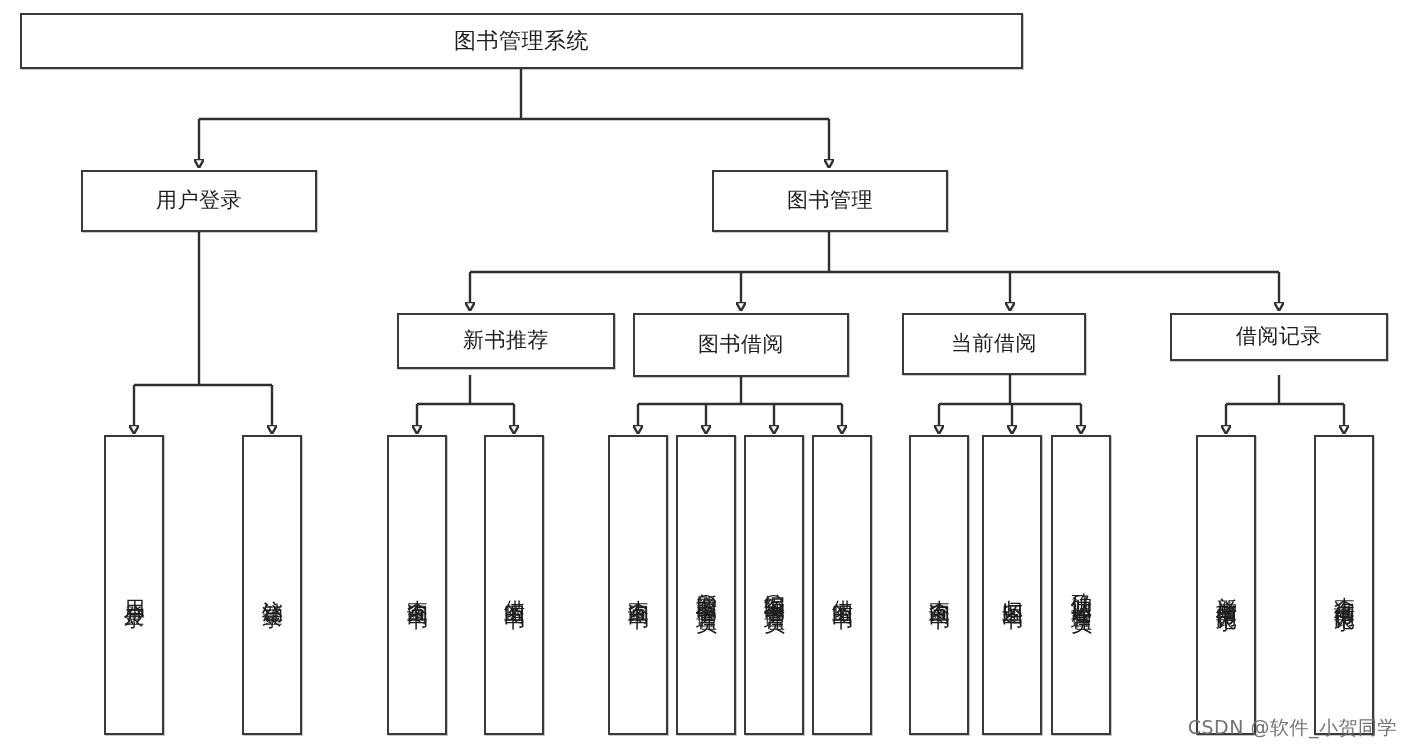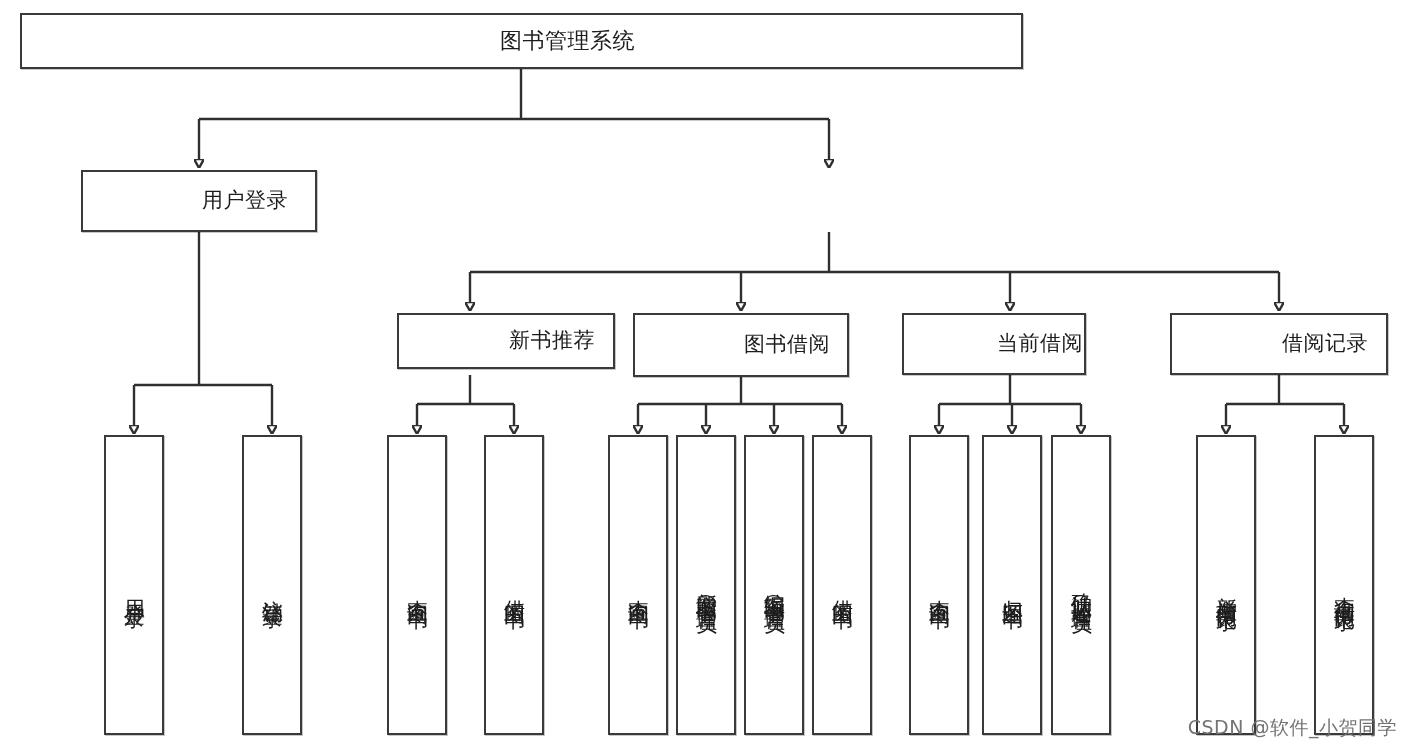--- a/index.html
+++ b/index.html
@@ -39,21 +39,20 @@
     align-items: center;
     justify-content: center;
     color: #1d1d1d;
     line-height: 1.12;
     letter-spacing: 0.5px;
     -webkit-font-smoothing: antialiased;
   }
   .node.horizontal .node-label {
     font-size: 21px;
     writing-mode: horizontal-tb;
-    padding-left: 46px;
   }
   .node.vertical .node-label {
     font-size: 21px;
     writing-mode: vertical-rl;
     text-orientation: upright;
     letter-spacing: 3px;
     line-height: 1;
     padding: 4px 0;
   }
   .node.root .node-label { font-size: 22px; }
@@ -136,31 +135,34 @@
     <line x1="1344" y1="404" x2="1344" y2="426" marker-end="url(#arrow)"></line>
   </svg>
 
   <div class="node root horizontal" style="left: 20px; top: 13px; width: 1003px; height: 56px;">
     <span class="node-label">图书管理系统</span>
   </div>
 
   <div class="node horizontal" style="left: 81px; top: 170px; width: 236px; height: 62px;">
     <span class="node-label">用户登录</span>
   </div>
+  <div class="node horizontal" style="left: 712px; top: 170px; width: 236px; height: 62px;">
+    <span class="node-label">图书管理</span>
+  </div>
 
   <div class="node horizontal" style="left: 361px; top: 313px; width: 218px; height: 56px; margin-left: 36px;">
     <span class="node-label">新书推荐</span>
   </div>
   <div class="node horizontal" style="left: 633px; top: 313px; width: 216px; height: 64px;">
     <span class="node-label">图书借阅</span>
   </div>
   <div class="node horizontal" style="left: 902px; top: 313px; width: 184px; height: 62px;">
     <span class="node-label">当前借阅</span>
   </div>
-  <div class="node horizontal" style="left: 1170px; top: 313px; width: 218px; height: 62px;">
+  <div class="node horizontal" style="left: 1170px; top: 313px; width: 218px; height: 48px;">
     <span class="node-label">借阅记录</span>
   </div>
 
   <div class="node vertical" style="left: 104px; top: 435px; width: 60px; height: 300px;">
     <span class="node-label">用户登录</span>
   </div>
   <div class="node vertical" style="left: 242px; top: 435px; width: 60px; height: 300px;">
     <span class="node-label">注销登录</span>
   </div>
   <div class="node vertical" style="left: 387px; top: 435px; width: 60px; height: 300px;">

